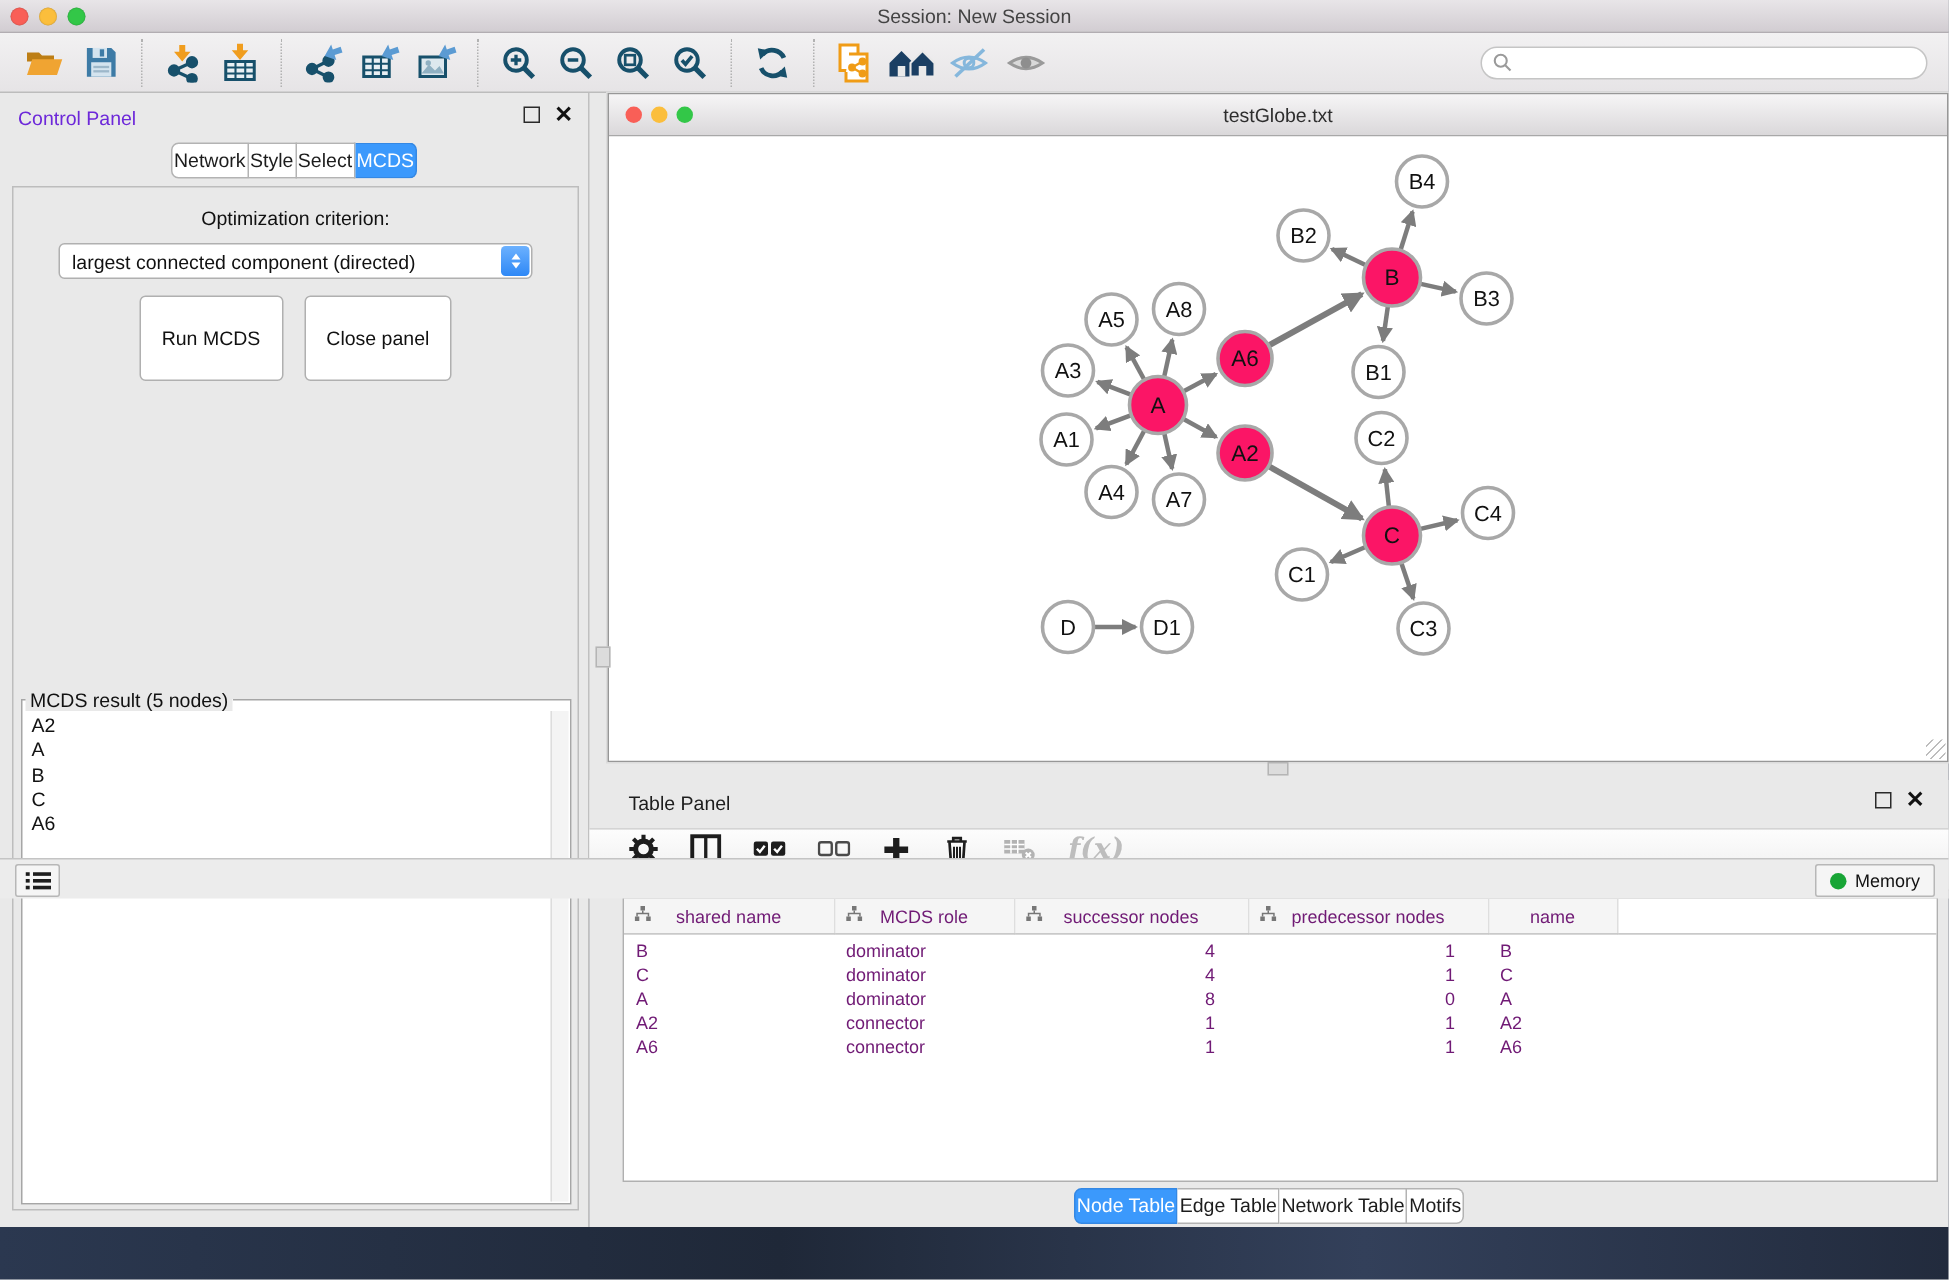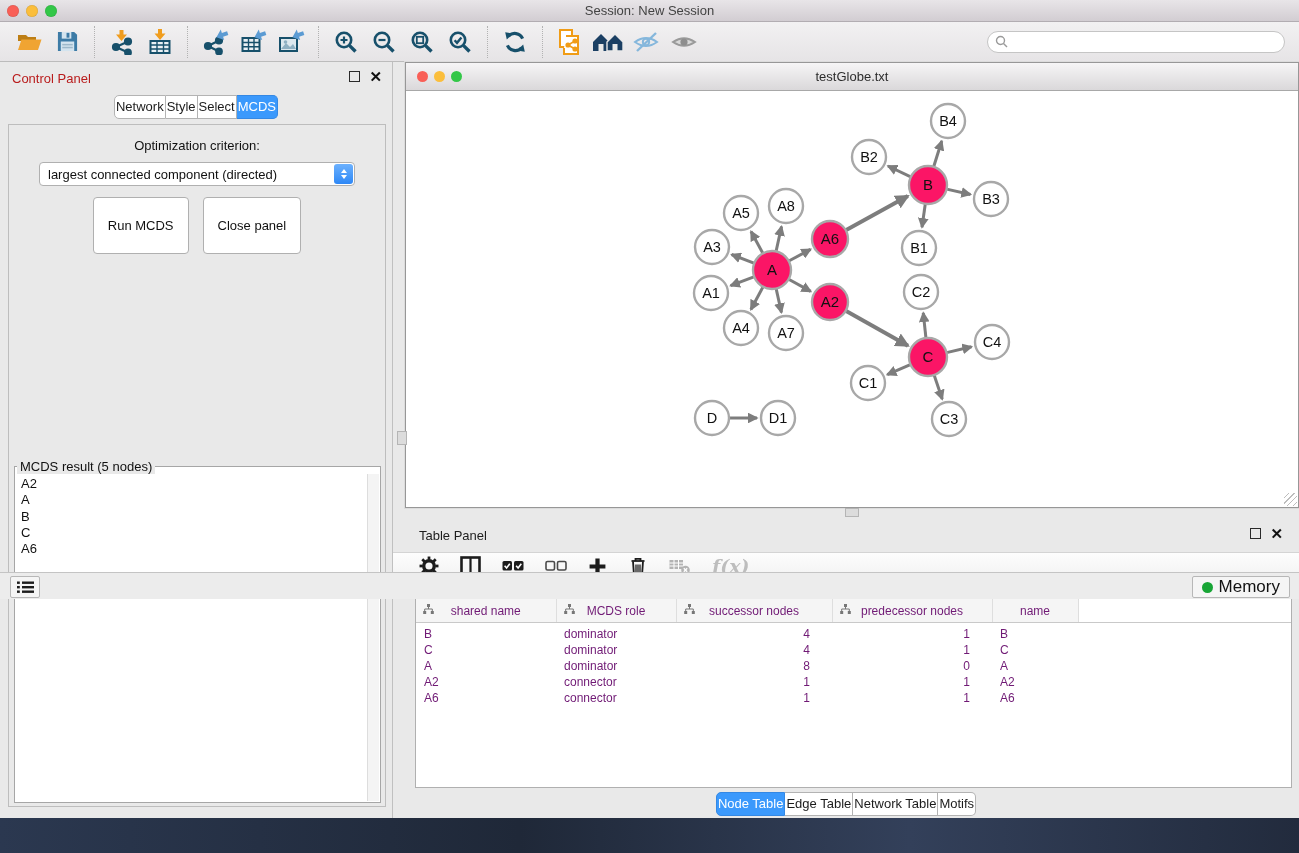--- a/index.html
+++ b/index.html
@@ -20,21 +20,21 @@
   .tbtn{width:32px;height:32px;display:flex;align-items:center;justify-content:center;margin:0 3px;flex:none;}
   .tb-sep{height:32px;border-left:1px dotted #b2b2b2;margin:0 8px;flex:none;}
   .search{margin-left:auto;margin-right:4px;width:282px;height:20px;border:1px solid #c5c5c5;border-radius:11px;background:#fff;display:flex;align-items:center;padding:0 7px;}
 
   
   .content{position:absolute;top:62px;left:0;right:0;height:756px;}
 
   
   .cpanel{position:absolute;left:0;top:0;bottom:0;width:392px;border-right:1px solid #c0c0c0;background:#e9e9e9;}
   .cp-head{height:33px;position:relative;}
-  .cp-title{position:absolute;left:12px;top:9px;font-size:13px;color:#b91c1c;}
+  .cp-title{position:absolute;left:12px;top:9px;font-size:13px;color:#6d28d9;}
   .panel-ctrls{position:absolute;right:10px;top:9px;display:flex;gap:9px;align-items:center;}
   .mini-float{width:9px;height:9px;border:1.5px solid #2a2a2a;display:inline-block;}
   .mini-close{font-size:15px;font-weight:bold;color:#111;line-height:11px;}
   .seg-tabs{display:flex;justify-content:center;}
   .seg-tab{background:#fff;border:1px solid #b3b3b3;border-left:none;padding:3px 1px 4px;font-size:13px;color:#1c1c1c;cursor:default;}
   .seg-tab:first-child{border-left:1px solid #b3b3b3;border-radius:5px 0 0 5px;}
   .seg-tab:last-child{border-radius:0 5px 5px 0;}
   .seg-tab.selected{background:#3b99fc;border-color:#3488e4;color:#fff;}
   .cp-body{position:absolute;left:8px;right:6px;top:62px;height:681px;border:1px solid #bdbdbd;}
   .opt-label{text-align:center;padding-top:13px;font-size:13px;color:#111;}
@@ -76,21 +76,21 @@
   thead th.filler{background:#fff;border-right:none;}
   th .colicon{position:absolute;left:7px;top:5px;}
   tbody td{height:16px;padding:0 8px;white-space:nowrap;overflow:hidden;}
   tbody tr:first-child td{padding-top:3px;}
   td.num{text-align:right;padding-right:22px;}
   .tp-tabs{position:absolute;left:0;right:0;top:272px;display:flex;justify-content:center;}
 
   
   .footer{position:absolute;left:0;right:0;bottom:0;height:26px;background:#ececec;border-top:1px solid #c4c4c4;}
   .list-btn{position:absolute;left:10px;top:3px;width:28px;height:20px;border:1px solid #b7b7b7;border-radius:2px;background:#f5f5f5;display:flex;align-items:center;justify-content:center;}
-  .memory-btn{position:absolute;right:9px;top:3px;height:20px;border:1px solid #b7b7b7;border-radius:2px;background:#f5f5f5;display:flex;align-items:center;gap:6px;padding:0 9px;font-size:17px;color:#111;}
+  .memory-btn{position:absolute;right:9px;top:3px;height:20px;border:1px solid #b7b7b7;border-radius:2px;background:#f5f5f5;display:flex;align-items:center;gap:6px;padding:0 9px;font-size:12px;color:#111;}
   .mem-dot{width:11px;height:11px;border-radius:50%;background:#18a536;}
 </style>
 </head>
 <body>
 
 <div class="app">
 
   <div class="titlebar">
     <div class="lights">
       <span class="light red"></span>

